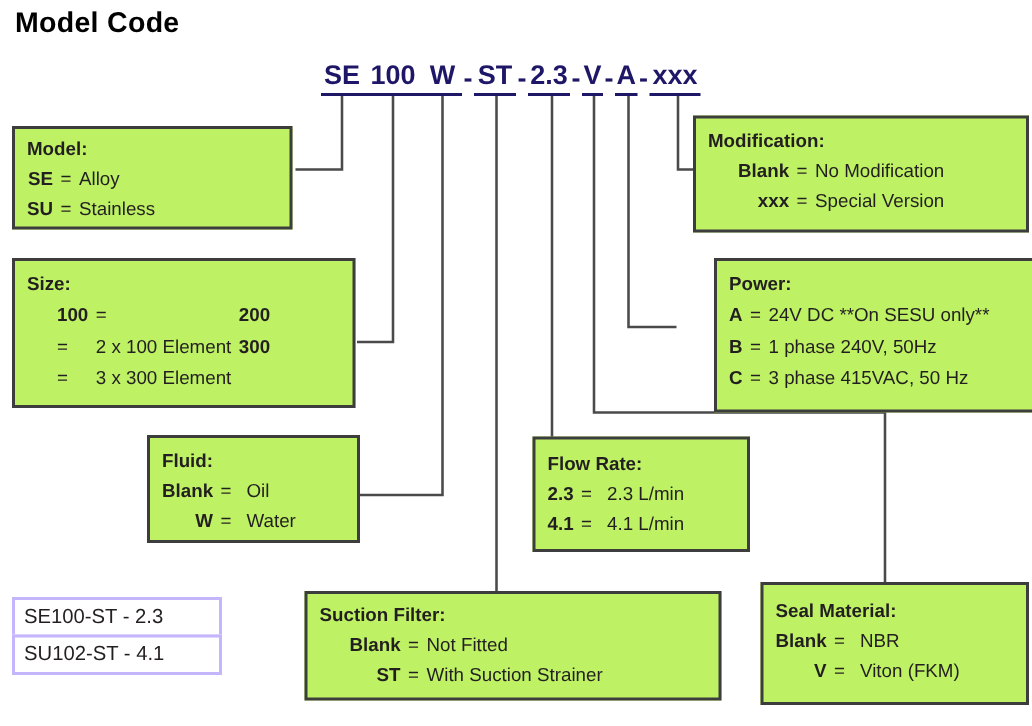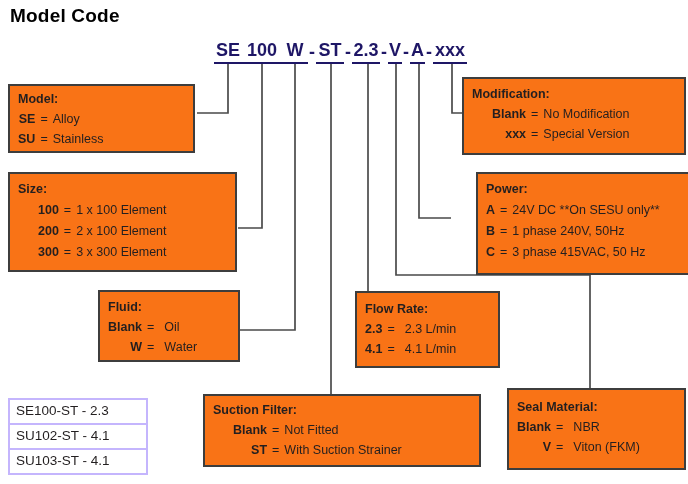--- a/index.html
+++ b/index.html
@@ -29,21 +29,21 @@
   .w-se  { width: 28px; } .w-100 { width: 40px; } .w-w   { width: 26px; }
   .w-st  { width: 28px; } .w-23  { width: 28px; } .w-v   { width: 14px; }
   .w-a   { width: 15px; } .w-xxx { width: 34px; } .w-dash{ width: 8px; }
   
   svg.connectors { position:absolute; left:0; top:0; }
   svg.connectors polyline { fill:none; stroke:#4a4a4a; stroke-width:1.7px; }
   
   .box {
     position: absolute;
     border: 2px solid #3d3d3d;
-    background: #f97316;
+    background: #bef264;
     padding: 3px 8px 2px 8px;
     font-size: 12.5px;
     line-height: 20px;
     white-space: nowrap;
   }
   .box.tall { line-height: 21px; }
   .box-title { font-weight: bold; }
   .rows { display: grid; grid-template-columns: max-content max-content max-content; column-gap: 5px; }
   .rows .k { text-align: right; font-weight: bold; }
   .box.indent .rows { padding-left: 20px; }
@@ -117,21 +117,20 @@
       <span class="eq">=</span>
       <span class="v">Stainless</span>
     </div>
   </div>
 
   <div class="box tall indent" id="box-size">
     <div class="box-title">Size:</div>
     <div class="rows">
       <span class="k">100</span>
       <span class="eq">=</span>
-      <span class="v">1 x 100 Element</span>
       <span class="k">200</span>
       <span class="eq">=</span>
       <span class="v">2 x 100 Element</span>
       <span class="k">300</span>
       <span class="eq">=</span>
       <span class="v">3 x 300 Element</span>
     </div>
   </div>
 
   <div class="box gap2" id="box-fluid">
@@ -206,16 +205,15 @@
       <span class="k">V</span>
       <span class="eq">=</span>
       <span class="v">Viton (FKM)</span>
     </div>
   </div>
 
   <div class="pref-title">Preferred Models:</div>
   <div class="pref-list">
     <div class="pref-item">SE100-ST - 2.3</div>
     <div class="pref-item">SU102-ST - 4.1</div>
-    <div class="pref-item">SU103-ST - 4.1</div>
   </div>
 
 </div>
 
 </body></html>

